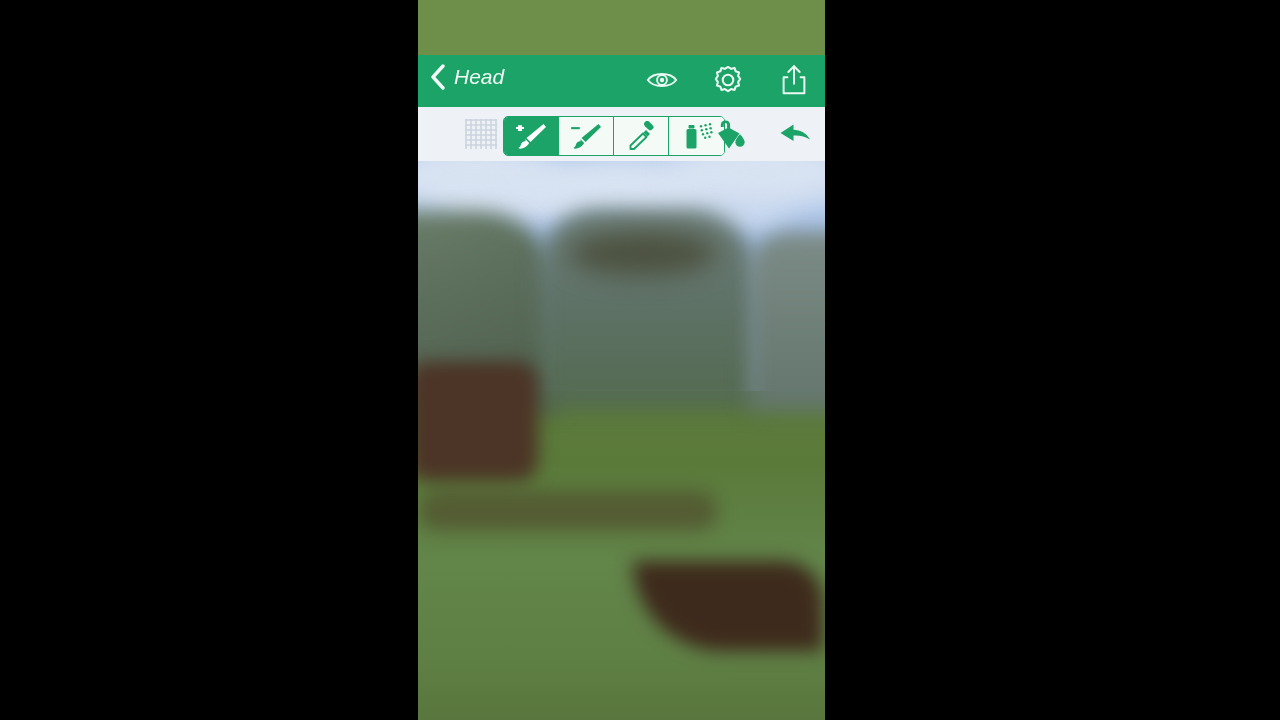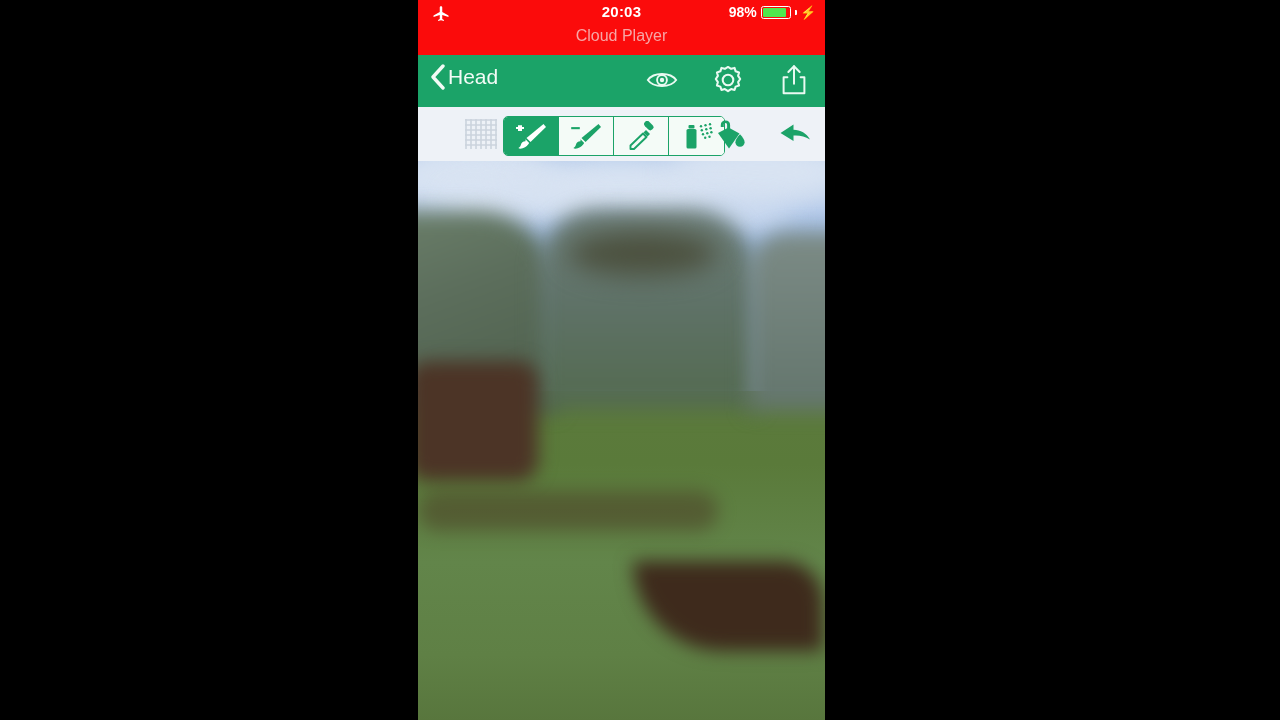--- a/index.html
+++ b/index.html
@@ -15,21 +15,21 @@
   .sb-right{position:absolute;right:8px;top:4px;display:flex;align-items:center;gap:4px;}
   .sb-batt-pct{color:#fff;font-size:14px;font-weight:bold;}
   .batt{position:relative;width:30px;height:13px;border:1.5px solid #fff;border-radius:2.5px;box-sizing:border-box;}
   .batt-fill{position:absolute;left:1px;top:1px;bottom:1px;width:85%;background:#4ee84e;border-radius:1px;}
   .batt-cap{width:2px;height:5px;background:#fff;border-radius:0 1px 1px 0;}
   .bolt{color:#fff;font-size:13px;line-height:13px;}
   .sb-title{position:absolute;left:0;top:27px;width:407px;text-align:center;color:#f7a6a6;font-size:16px;}
 
   
   .navbar{position:absolute;left:0;top:55px;width:407px;height:52px;background:#1ba368;z-index:18;}
-  .nav-back{position:absolute;left:12px;top:9px;display:flex;align-items:center;gap:2px;}
+  .nav-back{position:absolute;left:12px;top:9px;display:flex;align-items:center;gap:8px;font-style:italic;}
   .chev{width:16px;height:26px;}
   .nav-title{color:#f2fbf6;font-size:21px;}
   .nav-icons{position:absolute;right:14px;top:8px;display:flex;align-items:center;gap:32px;}
   .nav-ic{width:34px;height:34px;display:block;}
 
   
   .toolbar{position:absolute;left:0;top:107px;width:407px;height:54px;background:#eef2f7;z-index:16;}
   .tb-grid{position:absolute;left:46px;top:11px;width:34px;height:32px;opacity:.30;}
   .segment{position:absolute;left:85px;top:9px;display:flex;height:38px;border:1.5px solid #1ba368;border-radius:5px;overflow:hidden;background:#fff;}
   .seg-btn{width:55px;height:100%;display:flex;align-items:center;justify-content:center;border-right:1.5px solid #1ba368;box-sizing:border-box;background:#f4fbf7;}
@@ -48,39 +48,20 @@
     background:linear-gradient(180deg,#5c7a3c 0%,#5a7a3a 22%,#62854a 52%,#5f8045 80%,#58763d 100%);}
   .hill{position:absolute;filter:blur(10px);}
   .dirt{position:absolute;filter:blur(9px);}
 </style>
 </head>
 <body>
 
 <div class="screen-wrap">
  <div class="phone">
 
-  <div class="statusbar">
-    <div class="sb-row">
-      <span class="sb-plane">
-        <svg viewBox="0 0 24 24" width="22" height="20">
-              <path fill="#fff" d="M21 15.5v-1.6l-7.5-4.4V4.3c0-.8-.6-1.5-1.5-1.5s-1.5.7-1.5 1.5v5.2L3 13.9v1.6l7.5-2.2v4.6l-2 1.4v1.2l3.5-.9 3.5.9v-1.2l-2-1.4v-4.6L21 15.5z"></path>
-            </svg>
-      </span>
-      <div class="sb-time">20:03</div>
-      <div class="sb-right">
-        <span class="sb-batt-pct">98%</span>
-        <span class="batt">
-              <span class="batt-fill" style="width: 84.28%;"></span>
-            </span>
-        <span class="batt-cap"></span>
-        <span class="bolt">⚡</span>
-      </div>
-    </div>
-    <div class="sb-title">Cloud Player</div>
-  </div>
 
   <div class="navbar">
     <div class="nav-back">
       <span class="chev">
         <svg viewBox="0 0 16 26" width="16" height="26">
               <path d="M13 2 L3 13 L13 24" stroke="#f2fbf6" stroke-width="3.4" fill="none" stroke-linecap="round" stroke-linejoin="round"></path>
             </svg>
       </span>
       <span class="nav-title">Head</span>
     </div>

